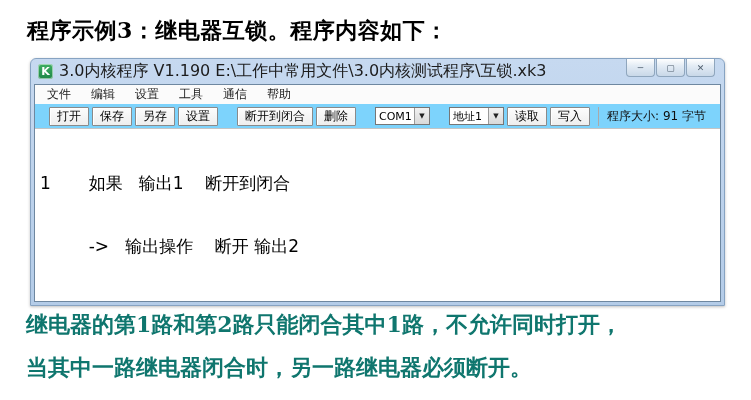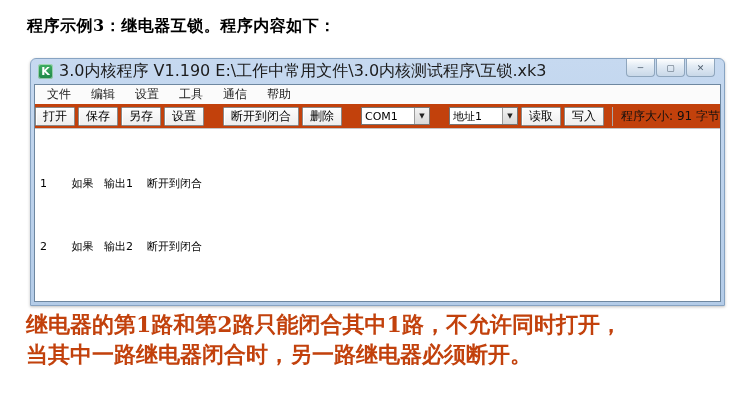--- a/index.html
+++ b/index.html
@@ -8,21 +8,21 @@
     width: 751px; height: 400px;
     background: #ffffff;
     position: relative;
     overflow: hidden;
     font-family: "DejaVu Sans", sans-serif;
     color: #000;
   }
   .doc-top {
     position: absolute; left: 27px; top: 16px;
     font-family: "DejaVu Serif", serif;
-    font-weight: bold; font-size: 16px; color: #000;
+    font-weight: bold; font-size: 22px; color: #000;
     letter-spacing: 0.5px; white-space: nowrap;
   }
   
   .window {
     position: absolute; left: 30px; top: 58px; width: 695px;
     background: linear-gradient(#c6d9f0, #b4cce8);
     border: 1px solid #87a3c2;
     border-radius: 6px 6px 0 0;
     padding: 0 3px 3px 3px;
     box-shadow: 0 1px 3px rgba(0,0,0,0.25);
@@ -54,22 +54,22 @@
   }
   .client { background: #ffffff; border: 1px solid #6e87a0; }
   .menubar {
     display: flex; align-items: flex-end;
     padding: 2px 2px 1px 2px; height: 19px;
     font-size: 12px; color: #222; background: #fbfbfb;
   }
   .menu-item { padding: 0 10px; white-space: nowrap; }
   .toolbar {
     display: flex; align-items: center;
-    padding: 2px 0; height: 25px; gap: 3px;
-    background: #c2410c; border-bottom: 1px solid #c4c4c4;
+    padding: 2px 14px; height: 25px; gap: 3px;
+    background: #7dd3fc; border-bottom: 1px solid #c4c4c4;
     font-size: 12px; white-space: nowrap;
   }
   .tbtn {
     font-family: "DejaVu Sans", sans-serif; font-size: 12px;
     height: 19px; padding: 0 7px;
     background: linear-gradient(#fdfdfd, #eeeeee);
     border: 1px solid #8a8a8a; border-radius: 1px;
     box-shadow: inset 1px 1px 0 #ffffff;
     color: #000; line-height: 17px; cursor: default;
   }
@@ -84,33 +84,33 @@
     width: 15px; height: 100%;
     background: linear-gradient(#f2f2f2, #d9d9d9);
     border-left: 1px solid #9a9a9a;
     display: flex; align-items: center; justify-content: center;
     font-size: 7px; color: #222;
   }
   .tsep { width: 1px; height: 19px; background: #a9a9a9; margin: 0 5px; flex: 0 0 1px; }
   .size-label { font-size: 12px; color: #101010; }
   .editor {
     font-family: "DejaVu Sans", sans-serif;
-    font-size: 11px; line-height: 21px;
+    font-size: 17px; line-height: 21px;
     white-space: pre; color: #000;
     padding: 2px 0 0 5px; height: 172px; overflow: hidden;
   }
   .eline { height: 21px; }
   
   .doc-bottom {
     position: absolute; left: 26px; top: 309px;
     font-family: "DejaVu Serif", serif;
-    font-weight: bold; font-size: 22px; color: #c2410c;
+    font-weight: bold; font-size: 22px; color: #0f766e;
     line-height: 30px; white-space: nowrap;
   }
-  .doc-bottom .para-line2 { }
+  .doc-bottom .para-line2 { margin-top: 13px; }
 </style>
 </head>
 <body>
 
 <div class="doc-top">程序示例3：继电器互锁。程序内容如下：</div>
 
 <div class="window">
   <div class="titlebar">
     <span class="appicon">K</span>
     <span class="title">3.0内核程序 V1.190 E:\工作中常用文件\3.0内核测试程序\互锁.xk3</span>
@@ -153,20 +153,21 @@
         <span class="combo-text">地址1</span>
         <span class="combo-arrow">▼</span>
       </span>
       <button class="tbtn">读取</button>
       <button class="tbtn">写入</button>
       <span class="tsep"></span>
       <span class="size-label">程序大小: 91 字节</span>
     </div>
     <div class="editor">
       <div class="eline">1       如果   输出1    断开到闭合</div>
+      <div class="eline">         -&gt;   输出操作    断开 输出2</div>
       <div class="eline">2       如果   输出2    断开到闭合</div>
       
       
       
       
       
     </div>
   </div>
 </div>
 

